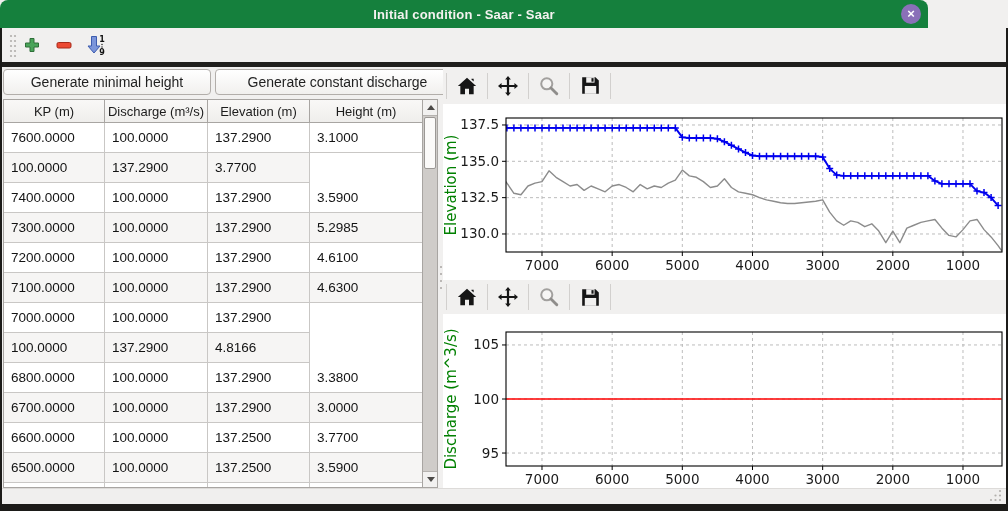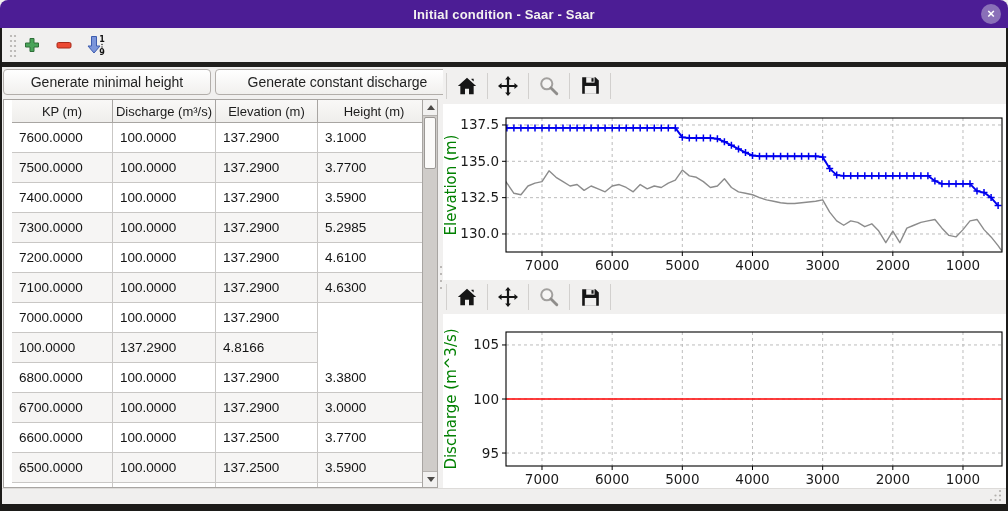--- a/index.html
+++ b/index.html
@@ -3,22 +3,22 @@
 <meta charset="utf-8">
 <style>
   html,body{margin:0;padding:0;background:#3a3a3a;}
   *{box-sizing:border-box;}
   .window{
     position:relative;width:1008px;height:511px;overflow:hidden;
     background:#f1f0ef;font-family:"Liberation Sans",sans-serif;
   }
   
   .titlebar{
-    position:absolute;left:0;top:0;width:1008px;height:28px;
-    background:#4c1d95;border-radius:8px 8px 0 0;
+    position:absolute;left:0;top:0;width:928px;height:28px;
+    background:#15803d;border-radius:8px 8px 0 0;
     display:flex;align-items:center;justify-content:center;
   }
   .titlebar .title{color:#f4f2f0;font-size:13px;font-weight:700;letter-spacing:.2px;}
   .close-btn{
     position:absolute;right:7px;top:4px;width:20px;height:20px;border-radius:50%;
     background:#8a70b8;display:flex;align-items:center;justify-content:center;cursor:pointer;
   }
   .close-btn span{color:#fff;font-size:13px;font-weight:700;line-height:1;margin-top:-1px;}
   .edge{position:absolute;background:#1c1b19;}
   .edge-l{left:0;top:28px;width:2px;height:483px;}
@@ -36,21 +36,21 @@
     position:absolute;height:26px;border:1px solid #b2aeaa;border-radius:4px;
     background:linear-gradient(#ffffff,#f1f0ee);font-family:"Liberation Sans",sans-serif;
     font-size:14px;color:#1f1f1f;cursor:pointer;
   }
   #btn-min-height{left:3px;top:69px;width:208px;}
   #btn-const-discharge{left:215px;top:69px;width:245px;}
   
   .table-wrap{position:absolute;left:3px;top:99px;width:435px;height:389px;overflow:hidden;
     background:#fff;border:1px solid #a8a5a2;}
   .tgrid{position:absolute;left:0;top:0;width:419px;}
-  .trow{display:grid;grid-template-columns:101px 103px 102px 113px;margin-left:8px;}
+  .trow{display:grid;grid-template-columns:101px 103px 102px 113px;}
   .thead .tcell{
     background:linear-gradient(#f9f8f7,#efeeec);border-right:1px solid #a8a5a2;border-bottom:1px solid #a8a5a2;
     height:23px;display:flex;align-items:center;justify-content:center;
     font-size:13px;color:#1c1c1c;
   }
   .tbody .tcell{
     height:30px;border-right:1px solid #c9c7c5;border-bottom:1px solid #c9c7c5;
     display:flex;align-items:center;padding-left:7px;font-size:13.5px;color:#141414;background:#fff;text-align:right;
   }
   .tbody.alt .tcell{background:#f6f5f4;}
@@ -137,21 +137,20 @@
           <div class="tcell">Elevation (m)</div>
           <div class="tcell">Height (m)</div>
         </div>
         <div class="trow tbody">
           <div class="tcell">7600.0000</div>
           <div class="tcell">100.0000</div>
           <div class="tcell">137.2900</div>
           <div class="tcell">3.1000</div>
         </div>
         <div class="trow tbody alt">
-          <div class="tcell">7500.0000</div>
           <div class="tcell">100.0000</div>
           <div class="tcell">137.2900</div>
           <div class="tcell">3.7700</div>
         </div>
         <div class="trow tbody">
           <div class="tcell">7400.0000</div>
           <div class="tcell">100.0000</div>
           <div class="tcell">137.2900</div>
           <div class="tcell">3.5900</div>
         </div>

